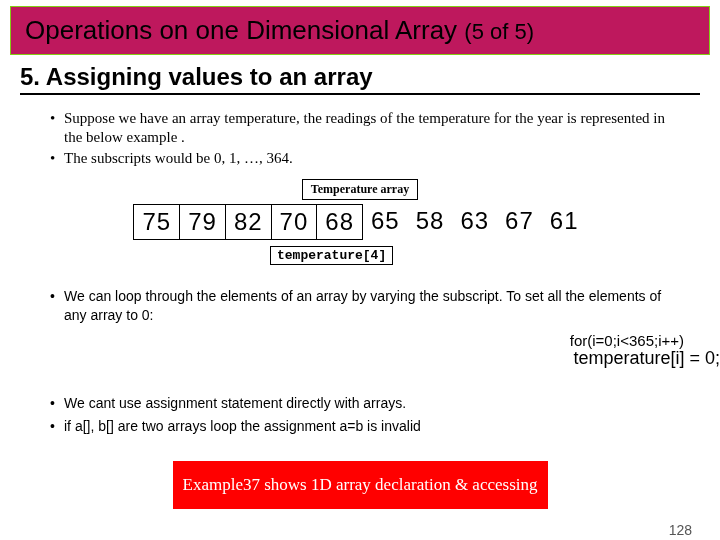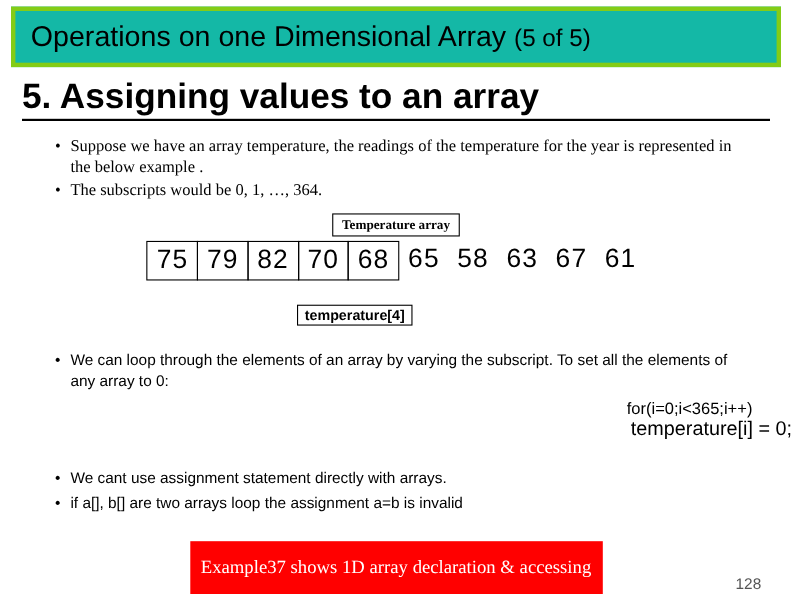--- a/index.html
+++ b/index.html
@@ -6,34 +6,34 @@
   body {
     width: 720px;
     height: 540px;
     background: #fff;
     font-family: Verdana, Arial, sans-serif;
     position: relative;
     overflow: hidden;
   }
   .title-bar {
     margin: 6px 10px 0 10px;
-    background: #14b8a6;
-    border: 4px solid #84cc16;
+    background: #be185d;
+    border: 1px solid #84cc16;
     padding: 8px 14px;
     font-family: Arial, sans-serif;
     font-size: 26px;
     color: #000;
   }
   .title-main { }
   .title-sub { font-size: 22px; }
   .section-heading {
     margin: 8px 20px 0 20px;
     border-bottom: 2px solid #000;
     font-family: "Trebuchet MS", Arial, sans-serif;
-    font-size: 32px;
+    font-size: 24px;
     font-weight: 700;
     padding-bottom: 2px;
   }
   ul.bullets {
     list-style: none;
     margin: 14px 36px 0 50px;
   }
   ul.bullets.serif li {
     font-family: "Times New Roman", serif;
     font-size: 15px;
@@ -72,27 +72,27 @@
     font-size: 24px;
     padding: 3px 8px;
     letter-spacing: 1px;
   }
   .cell.boxed {
     border: 1px solid #000;
     margin-left: -1px;
   }
   .cell.boxed:first-child { margin-left: 0; }
   .index-label {
-    font-family: Liberation Sans, sans-serif;
+    font-family: Liberation Mono, monospace;
     font-size: 13px;
     font-weight: 700;
     border: 1px solid #000;
     display: inline-block;
     padding: 1px 6px;
-    margin-top: 22px;
+    margin-top: 6px;
     margin-left: 270px;
     text-align: right;
   }
   ul.bullets.sans li {
     font-family: Verdana, Arial, sans-serif;
     font-size: 14px;
     line-height: 1.4;
     position: relative;
     padding-left: 14px;
     margin-bottom: 4px;

